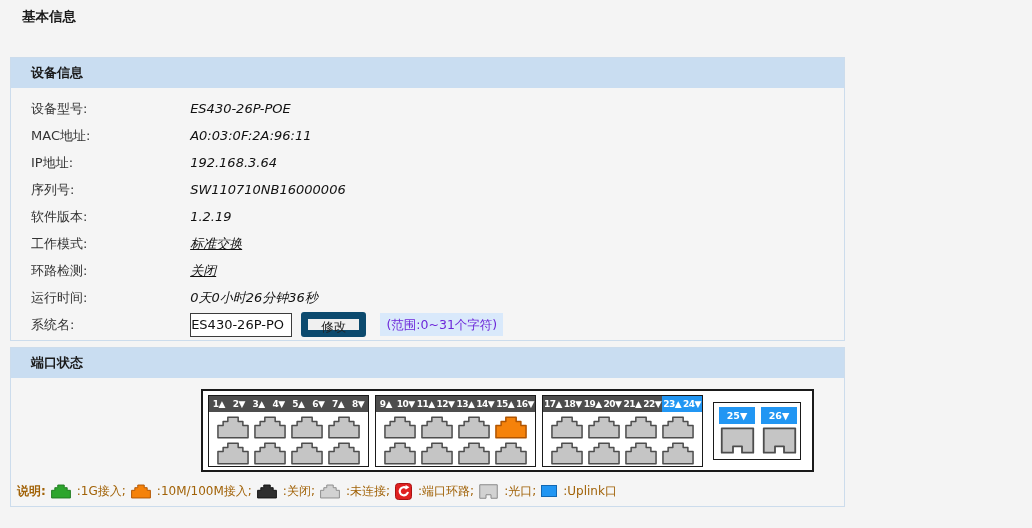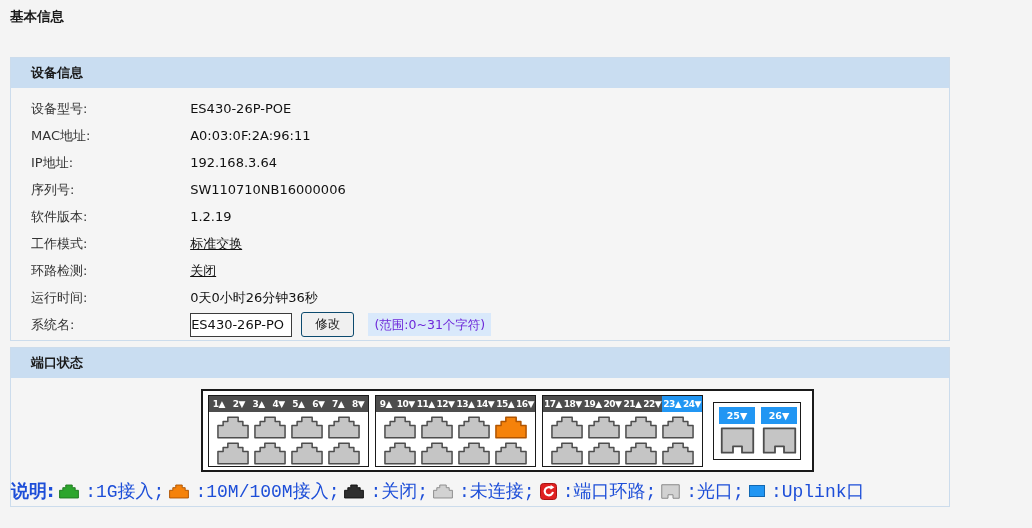--- a/index.html
+++ b/index.html
@@ -4,47 +4,47 @@
 <style>
   html,body{margin:0;padding:0;}
   body{
     width:1032px;height:528px;
     background:#f4f4f4;
     font-family:"DejaVu Sans","Liberation Sans",sans-serif;
     position:relative;overflow:hidden;
     -webkit-font-smoothing:antialiased;
   }
   .page-title{
-    position:absolute;left:10px;top:8px;
+    position:absolute;left:22px;top:8px;
     font-size:13.5px;font-weight:bold;color:#1a1a1a;
   }
   .panel{
-    position:absolute;left:10px;width:940px;
+    position:absolute;left:10px;width:835px;
     background:#f5f5f5;border:1px solid #ccdcec;
     box-sizing:border-box;
   }
   .panel1{top:57px;height:284px;}
   .panel2{top:347px;height:160px;}
   .panel-header{
     height:30px;line-height:30px;background:#c9ddf1;
     padding-left:20px;font-size:13px;font-weight:bold;color:#1a1a1a;
   }
   .rows{padding-top:6px;}
   .row{height:27px;line-height:27px;padding-left:20px;font-size:13px;color:#333;white-space:nowrap;}
   .row .label{display:inline-block;width:155px;color:#333;vertical-align:middle;}
-  .row .value{color:#111;vertical-align:middle;}
+  .row .value{color:#111;vertical-align:middle;font-style:italic;}
   a.value{color:#0707dd;text-decoration:underline;cursor:pointer;}
   input.sysname{
     width:100px;height:20px;border:1px solid #3c3c3c;background:#fff;
     font-size:13px;color:#111;padding:1px 0;vertical-align:middle;
     font-family:"DejaVu Sans","Liberation Sans",sans-serif;
   }
   button.modify{
     margin-left:5px;height:25px;padding:0 13px;font-size:12.5px;color:#222;
-    background:#f0f0f0;border:1px solid #0c4a6e;border-radius:3px;vertical-align:middle;
+    background:#f0f0f0;border:7px solid #0c4a6e;border-radius:3px;vertical-align:middle;
     font-family:"DejaVu Sans","Liberation Sans",sans-serif;
   }
   .hint{margin-left:10px;background:#d9e9fb;padding:4px 6px;font-size:12.5px;color:#6d28d9;vertical-align:middle;}
 
   .port-board{
     position:absolute;left:190px;top:41px;width:613px;height:83px;
     border:2px solid #1a1a1a;background:#fff;box-sizing:border-box;
     display:flex;align-items:center;gap:6px;padding-left:5px;
   }
   .port-group{
@@ -67,27 +67,27 @@
     width:88px;height:58px;border:1px solid #1a1a1a;background:#fff;
     box-sizing:border-box;margin-left:4px;flex:none;
     display:grid;grid-template-columns:1fr 1fr;column-gap:6px;row-gap:3px;
     padding:4px 5px;justify-items:center;align-items:center;
   }
   .sfp-label{
     width:36px;height:17px;background:#2196F3;color:#fff;
     font-size:9.5px;font-weight:bold;text-align:center;line-height:17px;
   }
   .legend{
-    position:absolute;left:0;top:131px;height:24px;
-    display:flex;align-items:center;font-size:18px;color:#1d4ed8;white-space:nowrap;
+    position:absolute;left:6px;top:131px;height:24px;
+    display:flex;align-items:center;font-size:12px;color:#a16207;white-space:nowrap;
   }
   .legend .lt{font-weight:bold;margin-right:5px;}
   .legend .li{display:inline-flex;align-items:center;}
   .legend .li svg{margin-right:3px;display:block;}
-  .legend .li .txt{margin-right:5px;font-family:Liberation Mono, monospace;}
+  .legend .li .txt{margin-right:5px;}
 </style>
 </head>
 <body>
 
 <div class="page">
 
   <div class="page-title">基本信息</div>
 
   <section class="panel panel1">
     <div class="panel-header">设备信息</div>

